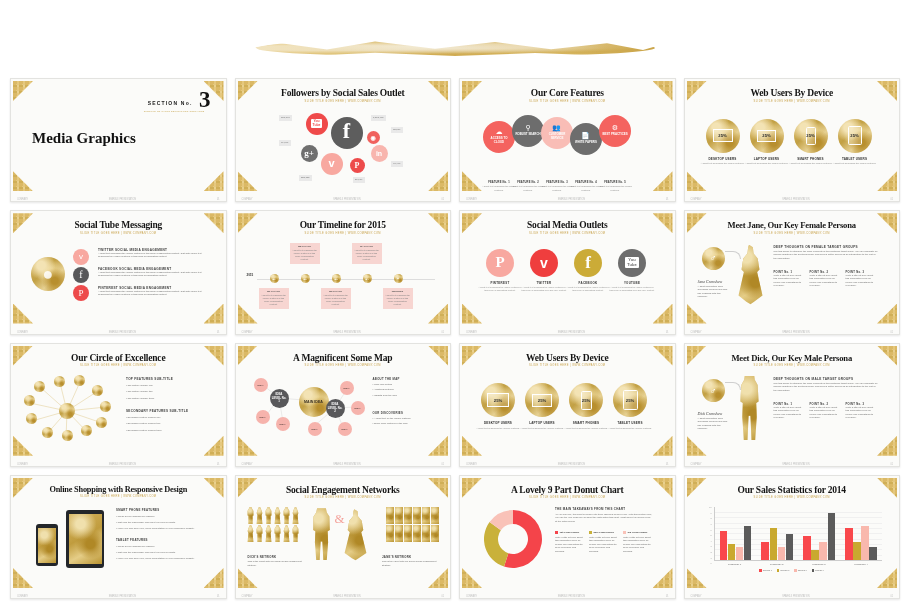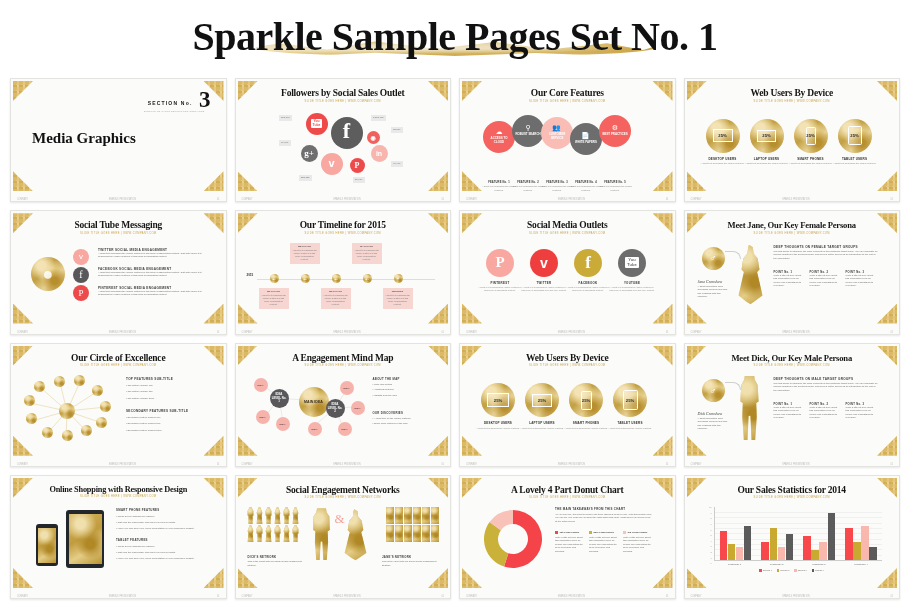--- a/index.html
+++ b/index.html
@@ -181,21 +181,20 @@
       radial-gradient(circle at 35% 20%, #f0e0ad 0 10%, transparent 35%),
       radial-gradient(circle at 65% 60%, #b08826 0 12%, transparent 40%),
       linear-gradient(150deg,#d6b45e,#c09c3e 45%,#e5cd87 70%,#b8922f);
   }
 </style>
 </head>
 <body>
 
 <div id="header">
   <div id="header-brush"></div>
-  <div id="header-title">Sparkle Sample Pages Set No. 1</div>
 </div>
 
 <div id="grid">
 
   <div class="slide">
     <div class="corner tl"></div>
     <div class="corner tr"></div>
     <div class="corner bl"></div>
     <div class="corner br"></div>
     <div class="slide-inner">
@@ -621,21 +620,21 @@
       </div>
     </div>
   </div>
 
   <div class="slide">
     <div class="corner tl"></div>
     <div class="corner tr"></div>
     <div class="corner bl"></div>
     <div class="corner br"></div>
     <div class="slide-inner">
-      <div class="slide-title">A Engagement Mind Map</div>
+      <div class="slide-title">A Magnificent Some Map</div>
       <div class="slide-sub">SLIDE TITLE GOES HERE | WWW.COMPANY.COM</div>
       <div class="body">
         <svg width="140" height="72" style="position:absolute;left:0;top:0;">
           <g stroke="#cfcfcf" stroke-width=".4" fill="none">
             <line x1="36" y1="31" x2="20" y2="18"></line>
               <line x1="36" y1="31" x2="22" y2="50"></line>
             <line x1="36" y1="31" x2="40" y2="55"></line>
               <line x1="36" y1="31" x2="60" y2="33"></line>
             <line x1="92" y1="41" x2="104" y2="22"></line>
               <line x1="92" y1="41" x2="112" y2="40"></line>
@@ -883,21 +882,21 @@
       </div>
     </div>
   </div>
 
   <div class="slide">
     <div class="corner tl"></div>
     <div class="corner tr"></div>
     <div class="corner bl"></div>
     <div class="corner br"></div>
     <div class="slide-inner">
-      <div class="slide-title">A Lovely 4 Part Donut Chart</div>
+      <div class="slide-title">A Lovely 9 Part Donut Chart</div>
       <div class="slide-sub">SLIDE TITLE GOES HERE | WWW.COMPANY.COM</div>
       <div class="body">
         <svg id="donut-svg" width="64" height="64" viewBox="0 0 64 64" style="position:absolute;left:14px;top:8px;">
             <path d="M 32 3
        A 29 29 0 1 1 23.038507163126514 59.58063897255945
        L 27.364745084375784 46.265847744427305
        A 15 15 0 1 0 32 17 Z" fill="#f4444a"></path>
             <path d="M 23.038507163126514 59.58063897255945
        A 29 29 0 0 1 8.538507163126532 14.954227683518273
        L 19.86474508437579 23.1832212156129

